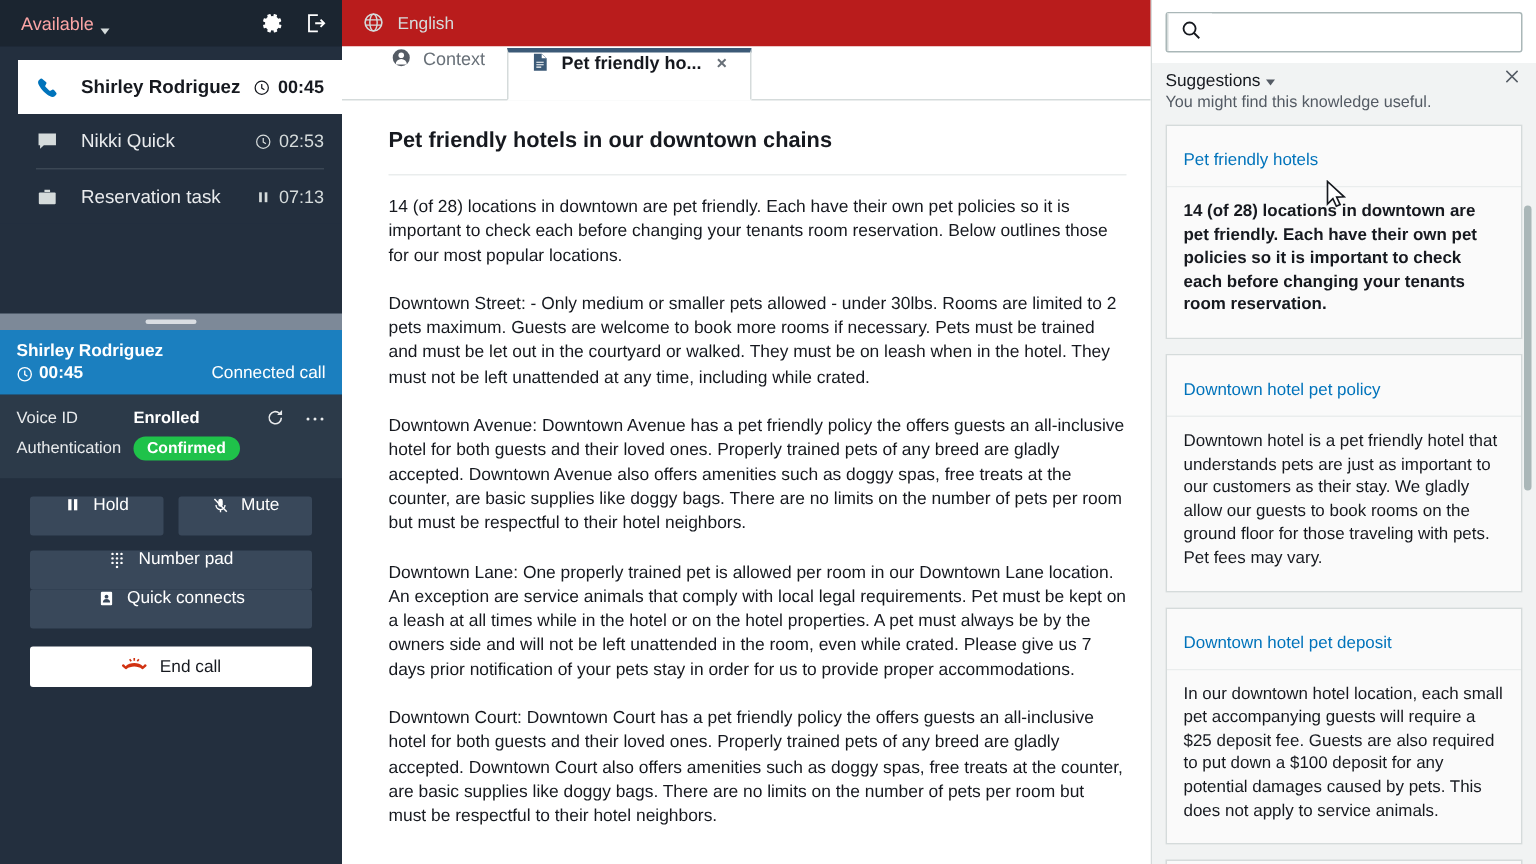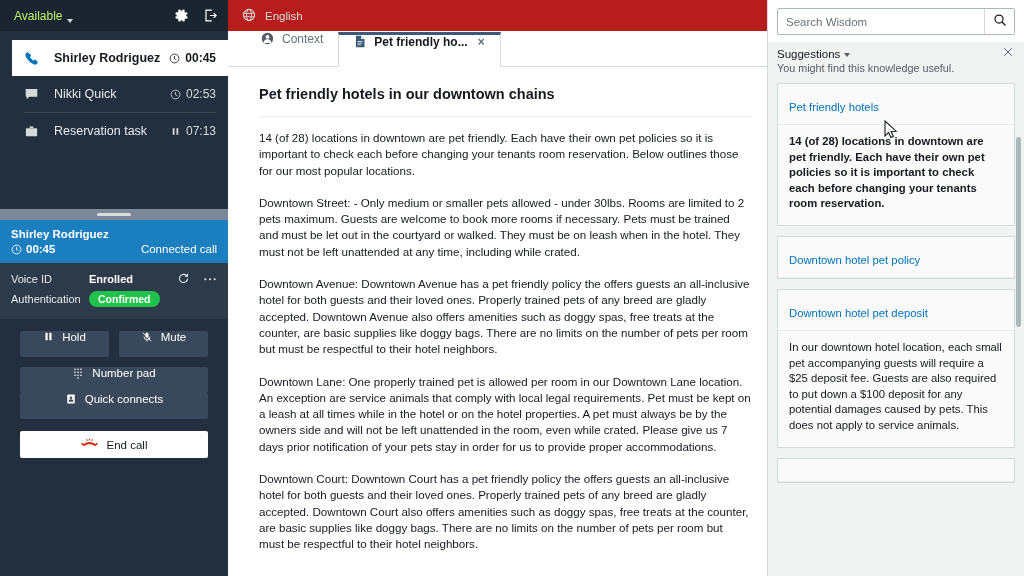--- a/index.html
+++ b/index.html
@@ -20,21 +20,21 @@
   }
   .ccp-topbar {
     height: 31px; flex: 0 0 31px;
     background: #1b2530;
     display: flex; align-items: center;
     padding: 0 10px 0 14px;
     position: relative;
   }
   .status-pill {
     display: flex; align-items: flex-end; gap: 5px;
-    color: #bef264; font-size: 12px;
+    color: #fca5a5; font-size: 12px;
   }
   .caret-d {
     width: 0; height: 0; border-left: 3.5px solid transparent;
     border-right: 3.5px solid transparent; border-top: 4.5px solid #d5dbdb;
     margin-top: 2px;
   }
   .ccp-topbar-icons { margin-left: auto; display: flex; align-items: center; gap: 14px; }
   .ic { width: 15px; height: 15px; display: block; }
   .ic svg { display: block; }
 
@@ -405,21 +405,20 @@
         <p class="doc-p">Downtown Avenue: Downtown Avenue has a pet friendly policy the offers guests an all-inclusive hotel for both guests and their loved ones. Properly trained pets of any breed are gladly accepted. Downtown Avenue also offers amenities such as doggy spas, free treats at the counter, are basic supplies like doggy bags. There are no limits on the number of pets per room but must be respectful to their hotel neighbors.</p>
         <p class="doc-p">Downtown Lane: One properly trained pet is allowed per room in our Downtown Lane location. An exception are service animals that comply with local legal requirements. Pet must be kept on a leash at all times while in the hotel or on the hotel properties. A pet must always be by the owners side and will not be left unattended in the room, even while crated. Please give us 7 days prior notification of your pets stay in order for us to provide proper accommodations.</p>
         <p class="doc-p">Downtown Court: Downtown Court has a pet friendly policy the offers guests an all-inclusive hotel for both guests and their loved ones. Properly trained pets of any breed are gladly accepted. Downtown Court also offers amenities such as doggy spas, free treats at the counter, are basic supplies like doggy bags. There are no limits on the number of pets per room but must be respectful to their hotel neighbors.</p>
       </div>
     </div>
   </div>
 
   <div class="wisdom">
     <div class="search-wrap">
       <div class="search-box">
-        <input class="search-input" type="text" placeholder="Search Wisdom" style="">
         <button class="search-btn">
           <span>
             <svg width="14" height="14" viewBox="0 0 16 16">
                 <circle cx="6.9" cy="6.9" r="4.6" fill="none" stroke="#16191f" stroke-width="1.4"></circle>
                 <path d="M10.3 10.3l4 4" stroke="#16191f" stroke-width="1.4"></path>
               </svg>
           </span>
         </button>
       </div>
     </div>
@@ -441,20 +440,21 @@
       <div class="card">
         <div class="card-head">
           <span class="card-link">Pet friendly hotels</span>
         </div>
         <div class="card-body bold">14 (of 28) locations in downtown are pet friendly. Each have their own pet policies so it is important to check each before changing your tenants room reservation.</div>
       </div>
       <div class="card">
         <div class="card-head">
           <span class="card-link">Downtown hotel pet policy</span>
         </div>
+        <div class="card-body">Downtown hotel is a pet friendly hotel that understands pets are just as important to our customers as their stay. We gladly allow our guests to book rooms on the ground floor for those traveling with pets. Pet fees may vary.</div>
       </div>
       <div class="card">
         <div class="card-head">
           <span class="card-link">Downtown hotel pet deposit</span>
         </div>
         <div class="card-body">In our downtown hotel location, each small pet accompanying guests will require a $25 deposit fee. Guests are also required to put down a $100 deposit for any potential damages caused by pets. This does not apply to service animals.</div>
       </div>
       <div class="card">
         <div class="card-head">
           

